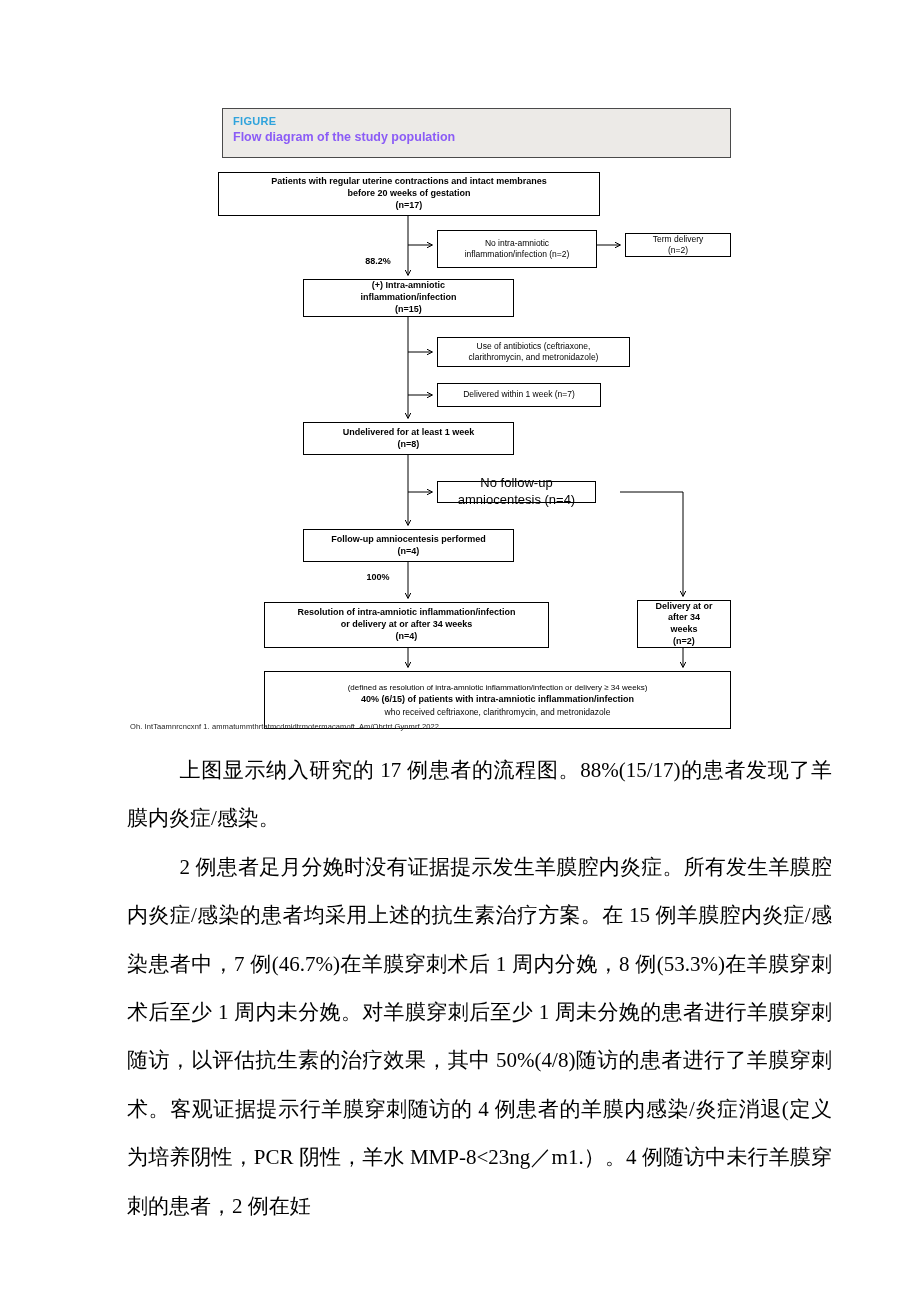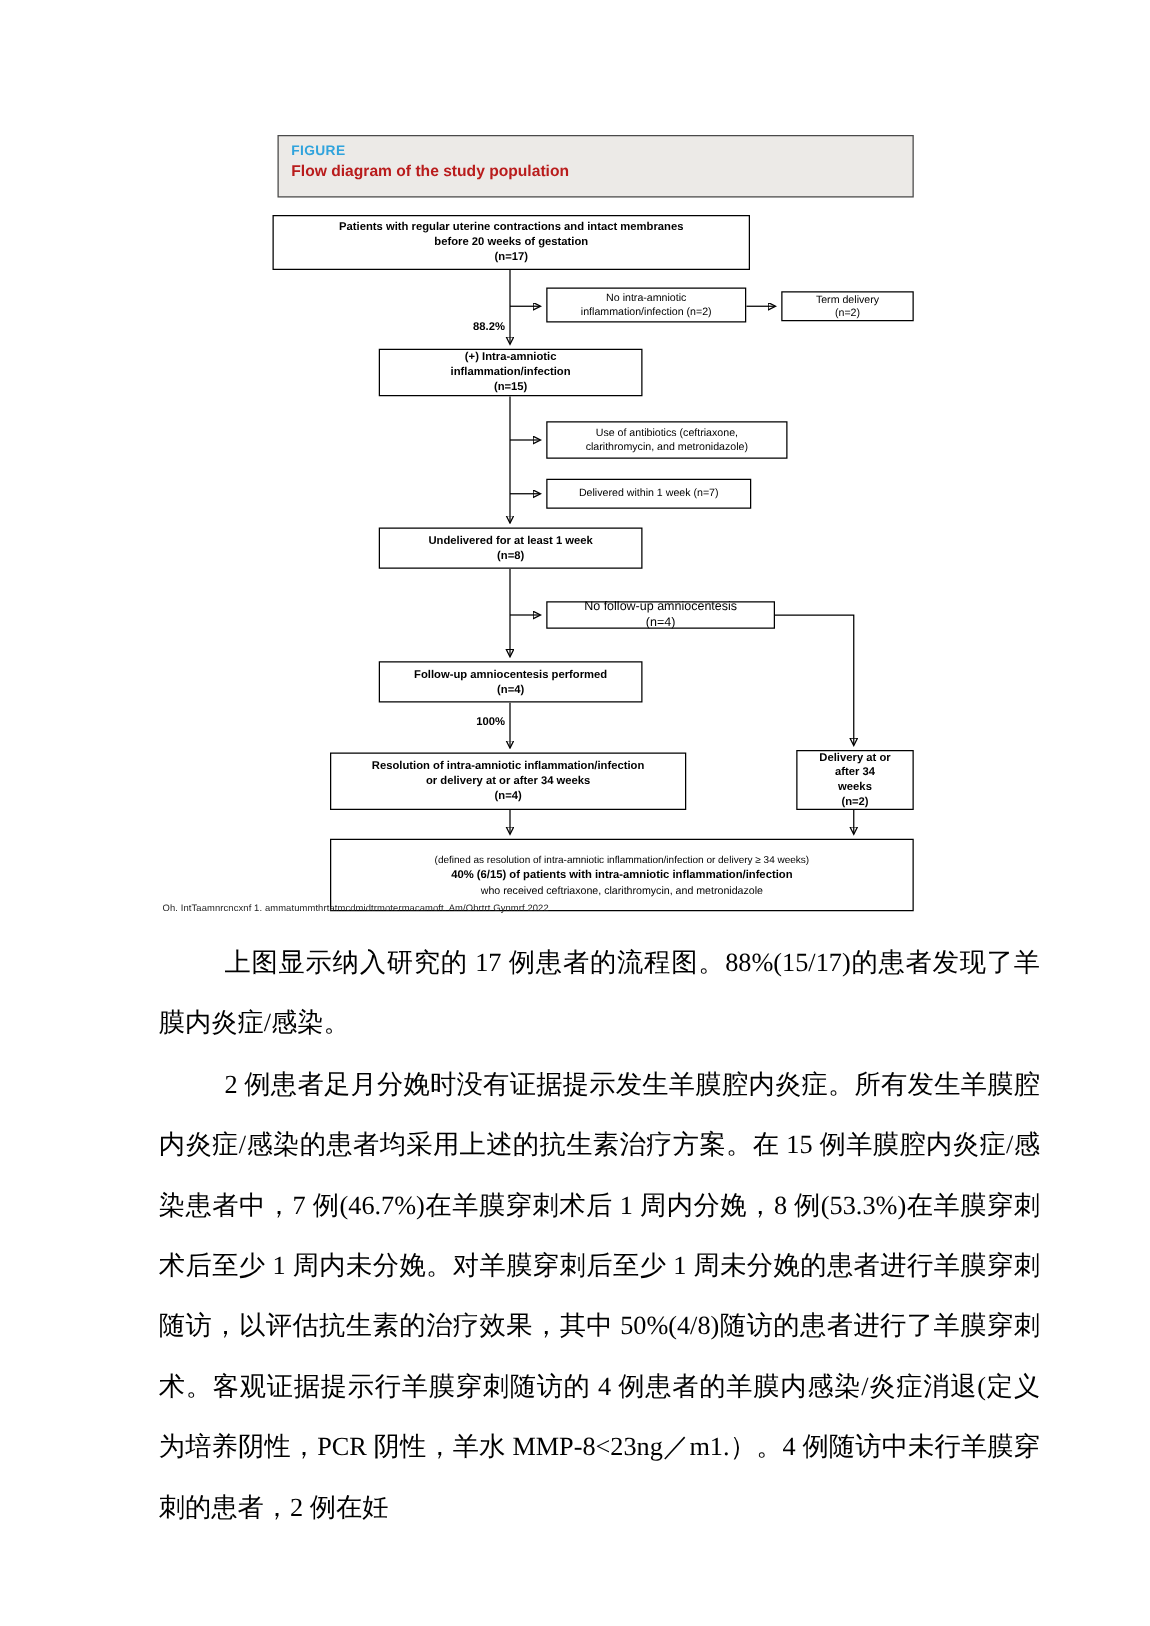--- a/index.html
+++ b/index.html
@@ -4,28 +4,28 @@
 <style>
   html,body{margin:0;padding:0;background:#ffffff;}
   .page{position:relative;width:920px;height:1301px;background:#fff;overflow:hidden;
         font-family:"Liberation Sans","DejaVu Sans",sans-serif;color:#000;}
 
   
   .fig-header{position:absolute;left:222px;top:108px;width:509px;height:50px;
               box-sizing:border-box;background:#eceae7;border:1px solid #4a4a4a;
               padding:6px 10px;}
   .fig-label{color:#2fa3dc;font-size:11px;font-weight:bold;letter-spacing:.3px;}
-  .fig-title{color:#b91c1c;font-size:12.5px;font-weight:bold;margin-top:3px;}
+  .fig-title{color:#8b5cf6;font-size:12.5px;font-weight:bold;margin-top:3px;}
 
   
   .fc-box{position:absolute;box-sizing:border-box;border:1px solid #000;background:#fff;
           display:flex;align-items:center;justify-content:center;text-align:center;
           font-size:9px;line-height:1.3;white-space:pre-line;padding:2px 17px;}
   .bold{font-weight:bold;}
-  .pct{position:absolute;width:52px;text-align:right;font-size:9px;font-weight:bold;}
+  .pct{position:absolute;width:52px;text-align:center;font-size:9px;font-weight:bold;}
 
   .connectors{position:absolute;left:0;top:0;}
   .connectors path{stroke:#000;stroke-width:1;fill:none;}
 
   .treatment{flex-direction:column;padding:4px 6px;}
   .treatment div{width:100%;}
   .t1{font-size:9px;line-height:1.45;}
   .t2{font-size:8px;line-height:1.45;}
   .t3{font-size:9px;line-height:1.45;}
   .t4{font-size:8.5px;line-height:1.45;}
@@ -69,40 +69,40 @@
       <path d="M620,492 H683 V596" marker-end="url(#arr)"></path>
       <path d="M408,562 V598" marker-end="url(#arr)"></path>
       <path d="M408,648 V667" marker-end="url(#arr)"></path>
       <path d="M683,648 V667" marker-end="url(#arr)"></path>
     </svg>
 
     <div class="fc-box bold" style="left:218px;top:172px;width:382px;height:44px">Patients with regular uterine contractions and intact membranes
 before 20 weeks of gestation
 (n=17)</div>
 
-    <div class="fc-box" style="left:437px;top:230px;width:160px;height:28px;font-size:8.5px">No intra-amniotic
+    <div class="fc-box" style="left:437px;top:230px;width:160px;height:38px;font-size:8.5px">No intra-amniotic
 inflammation/infection (n=2)</div>
 
     <div class="fc-box" style="left:625px;top:233px;width:106px;height:24px;font-size:8.5px">Term delivery (n=2)</div>
 
     <div class="pct" style="left:352px;top:256px">88.2%</div>
 
     <div class="fc-box bold" style="left:303px;top:279px;width:211px;height:38px">(+) Intra-amniotic
 inflammation/infection
 (n=15)</div>
 
     <div class="fc-box" style="left:437px;top:337px;width:193px;height:30px;font-size:8.5px">Use of antibiotics (ceftriaxone,
 clarithromycin, and metronidazole)</div>
 
     <div class="fc-box" style="left:437px;top:383px;width:164px;height:24px;font-size:8.5px">Delivered within 1 week (n=7)</div>
 
     <div class="fc-box bold" style="left:303px;top:422px;width:211px;height:33px">Undelivered for at least 1 week
 (n=8)</div>
 
-    <div class="fc-box" style="left:437px;top:481px;width:183px;height:22px;font-size:10px">No follow-up amniocentesis (n=4)</div>
+    <div class="fc-box" style="left:437px;top:481px;width:159px;height:22px;font-size:13px">No follow-up amniocentesis (n=4)</div>
 
     <div class="fc-box bold" style="left:303px;top:529px;width:211px;height:33px">Follow-up amniocentesis performed
 (n=4)</div>
 
     <div class="pct" style="left:352px;top:572px">100%</div>
 
     <div class="fc-box bold" style="left:264px;top:602px;width:285px;height:46px">Resolution of intra-amniotic inflammation/infection
 or delivery at or after 34 weeks
 (n=4)</div>
 

